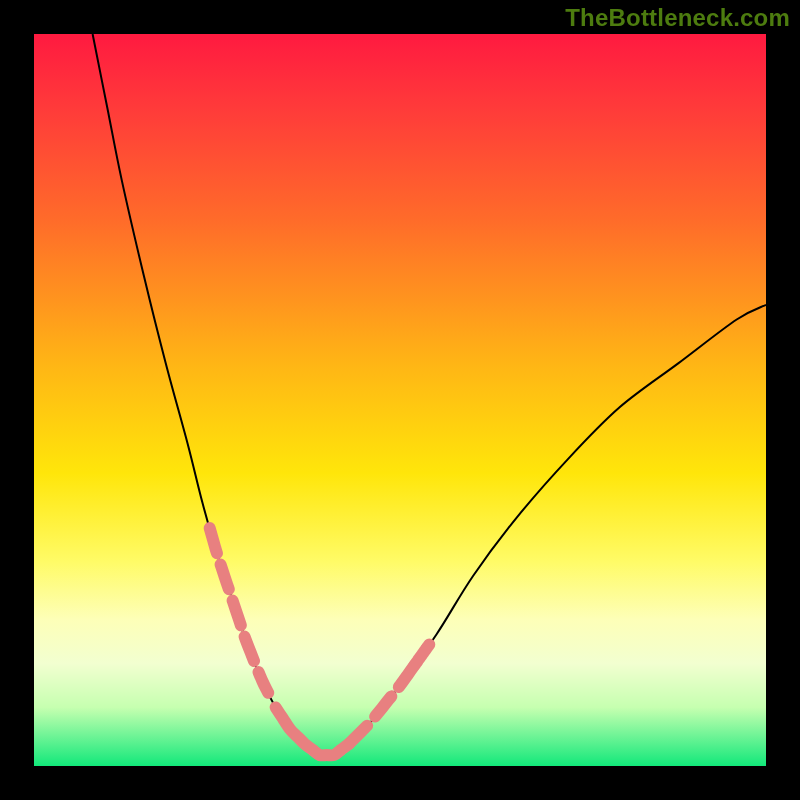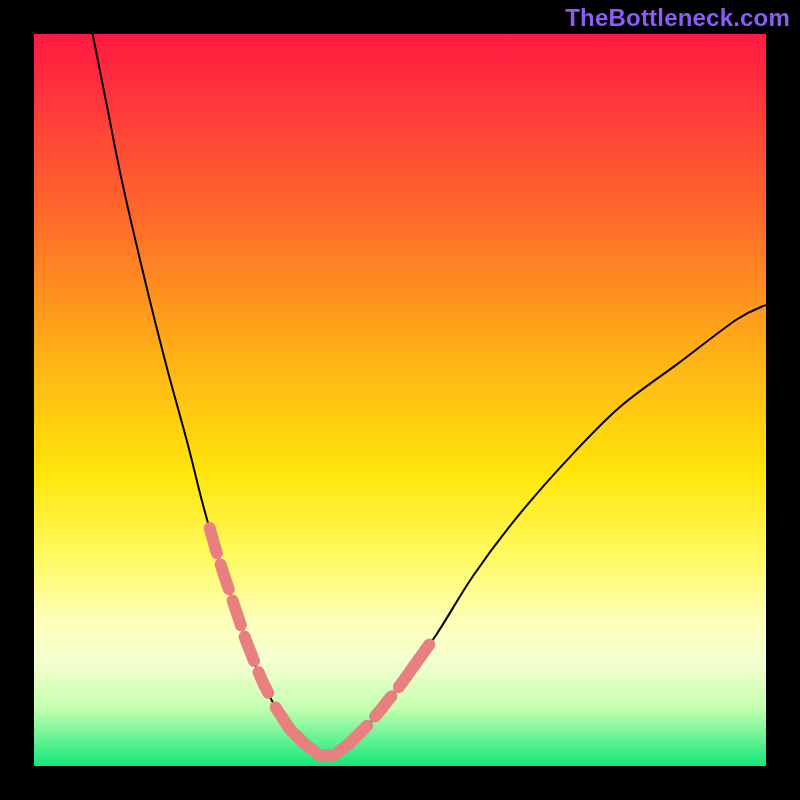--- a/index.html
+++ b/index.html
@@ -34,21 +34,21 @@
       #f2ffd0 86%,
       #c6ffb0 92%,
       #12e87a 100%);
   }
   .watermark {
     position: absolute;
     top: 4px;
     right: 10px;
     font-size: 24px;
     font-weight: bold;
-    color: #8b5cf6;
+    color: #4d7c0f;
     letter-spacing: 0.2px;
     z-index: 5;
   }
   svg.curve {
     position: absolute;
     left: 0;
     top: 0;
     width: 732px;
     height: 732px;
     overflow: visible;

